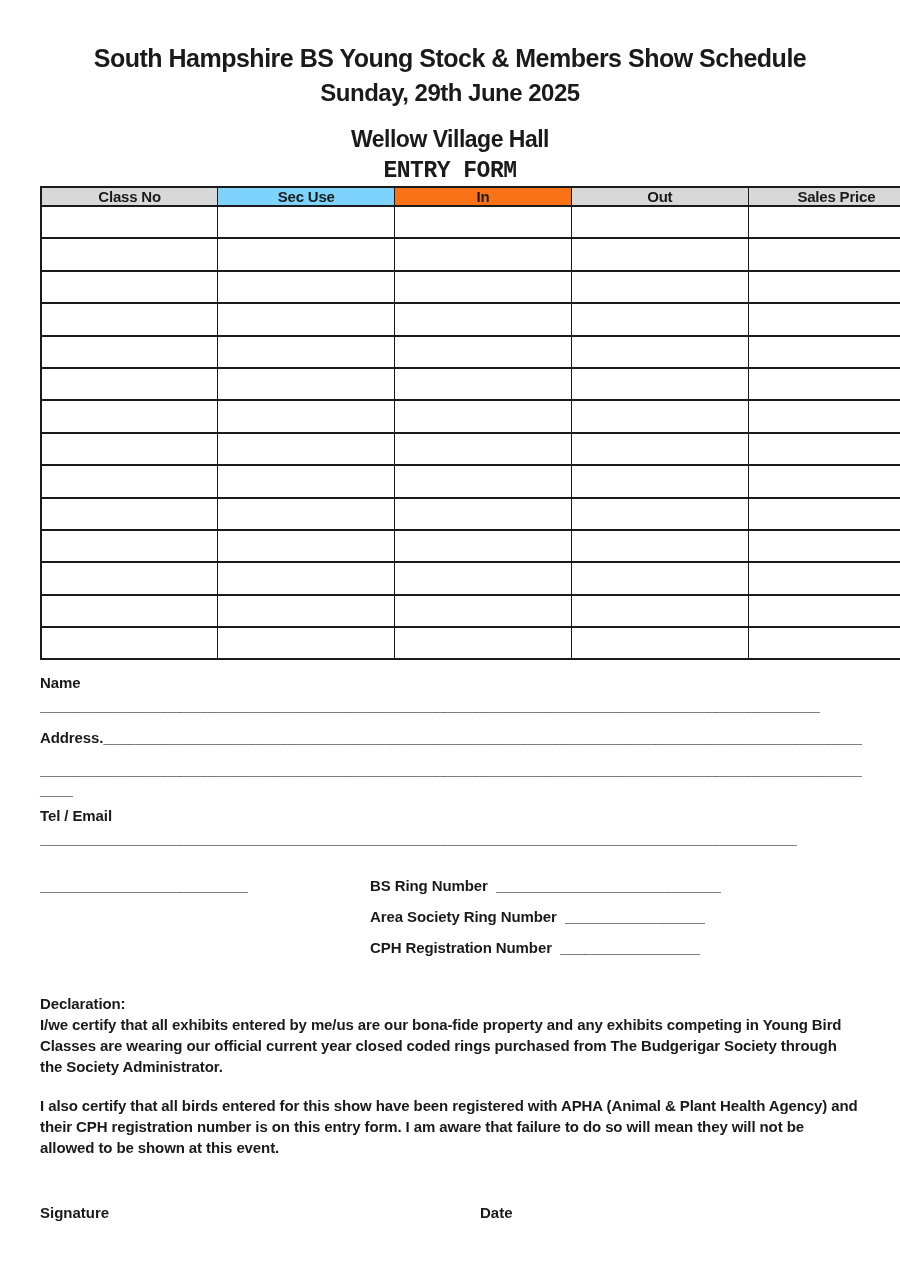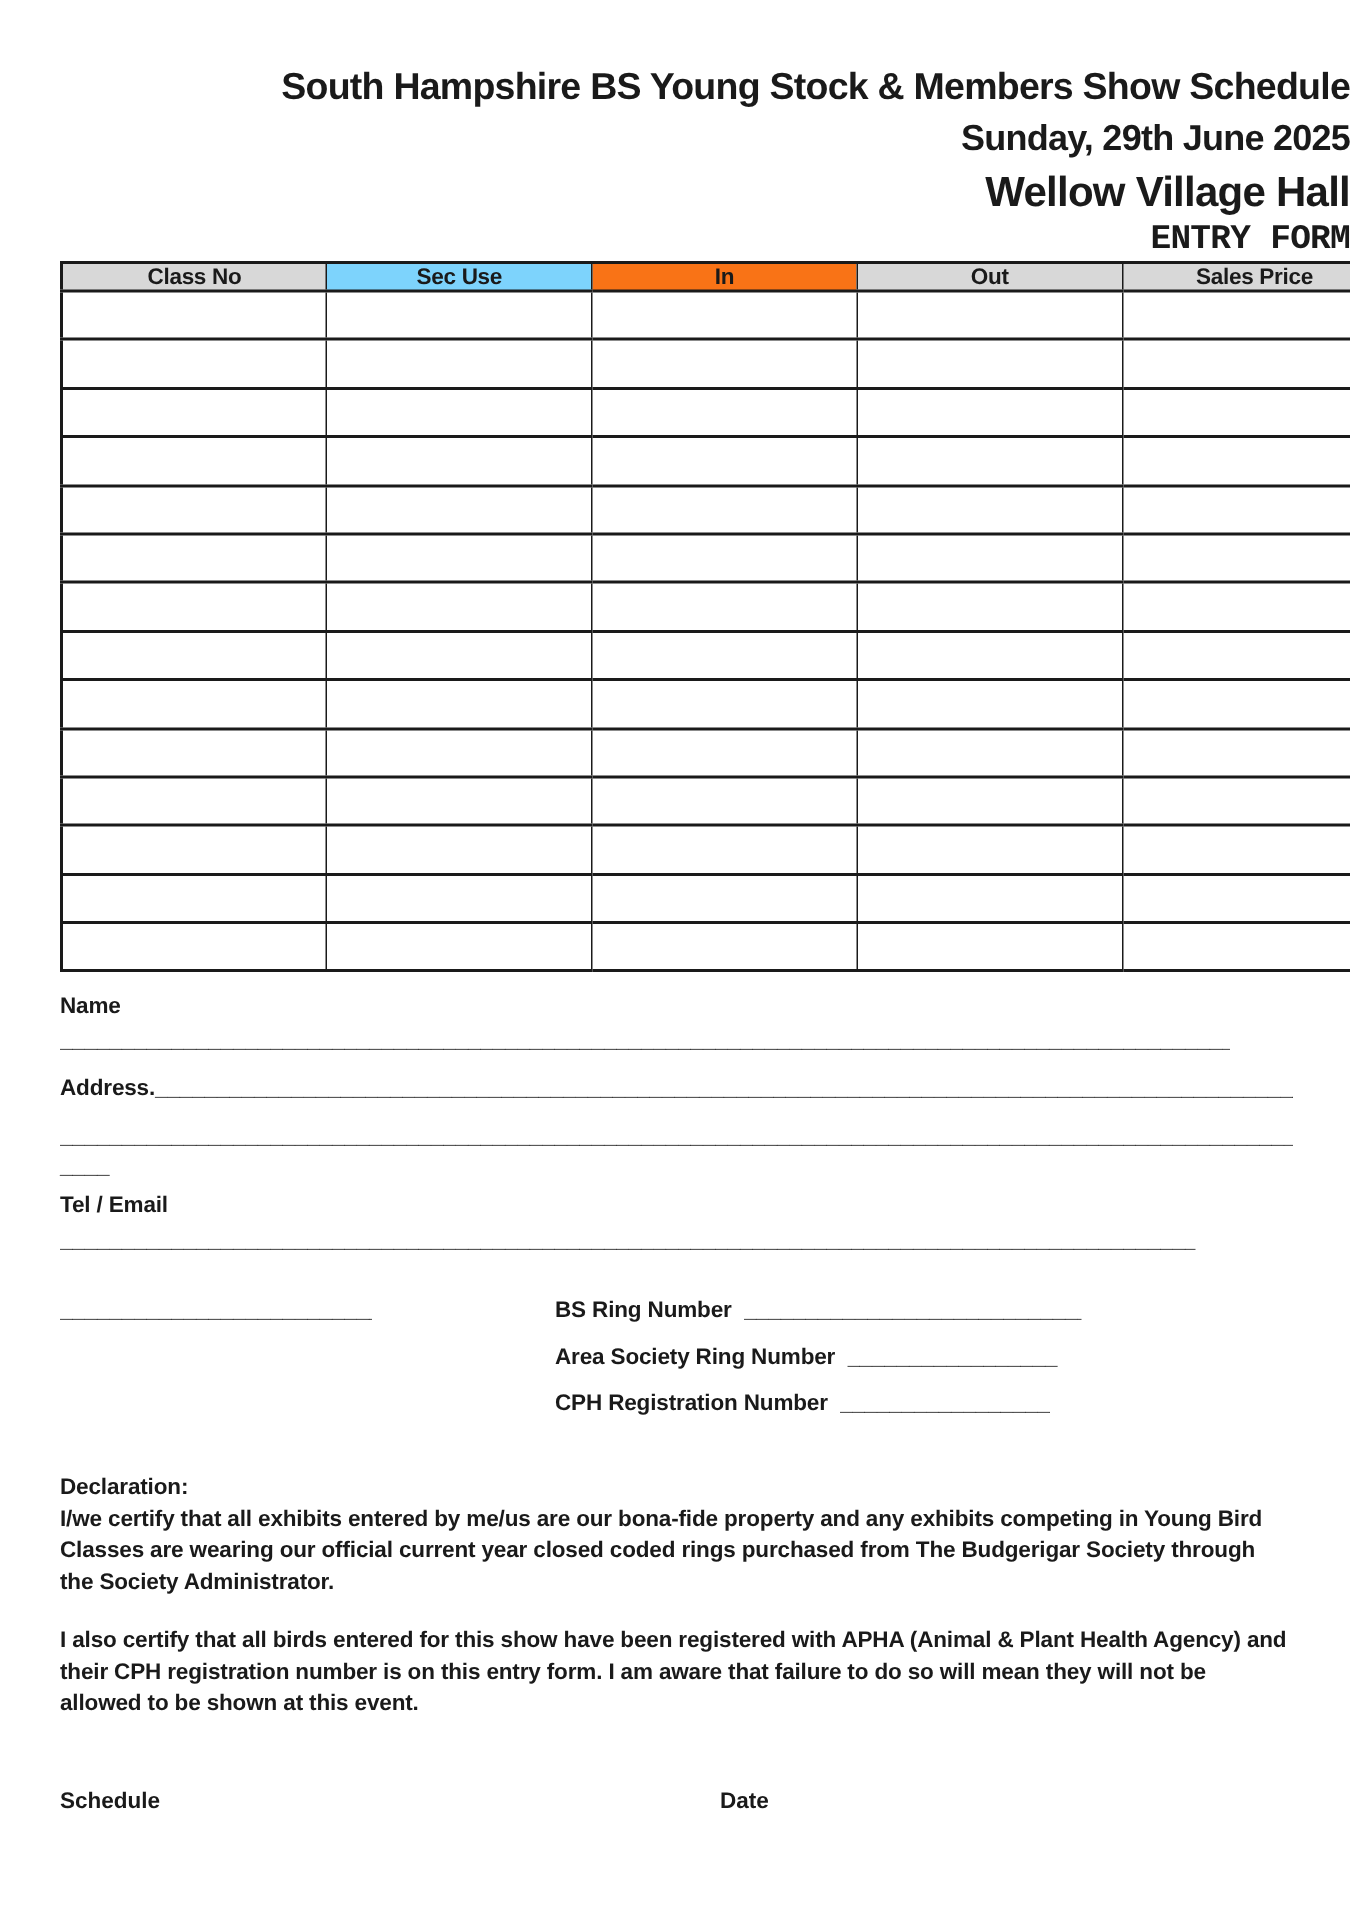--- a/index.html
+++ b/index.html
@@ -12,24 +12,24 @@
   }
   body {
     position: relative;
     font-family: "Liberation Sans", sans-serif;
     font-weight: bold;
     color: #1a1a1a;
   }
   .page { width: 900px; height: 1272px; position: relative; }
 
   
-  .title-block { margin-top: 42px; text-align: right; letter-spacing: -0.5px; }
+  .title-block { margin-top: 42px; text-align: center; letter-spacing: -0.5px; }
   .t1 { font-size: 25px; line-height: 33px; }
   .t2 { font-size: 24px; line-height: 35px; }
-  .t3 { font-size: 28px; line-height: 35px; }
+  .t3 { font-size: 23px; line-height: 35px; margin-top: 12px; }
   .t4 { font-size: 23px; line-height: 29px; font-family: Liberation Mono, monospace; }
 
   
   table.entry {
     margin-left: 40px;
     width: 886px;
     border-collapse: collapse;
     table-layout: fixed;
     border: 2px solid #1a1a1a;
   }
@@ -256,17 +256,17 @@
 
   </div>
 
   <div class="declaration">
     <div class="decl-heading">Declaration:</div>
     <p class="decl-para">I/we certify that all exhibits entered by me/us are our bona-fide property and any exhibits competing in Young Bird Classes are wearing our official current year closed coded rings purchased from The Budgerigar Society through the Society Administrator.</p>
     <p class="decl-para">I also certify that all birds entered for this show have been registered with APHA (Animal &amp; Plant Health Agency) and their CPH registration number is on this entry form. I am aware that failure to do so will mean they will not be allowed to be shown at this event.</p>
   </div>
 
   <div class="sig-row">
-    <span class="sig-label">Schedule</span>
+    <span class="sig-label">Signature</span>
     <span>Date</span>
   </div>
 
 </div>
 
 </body></html>

